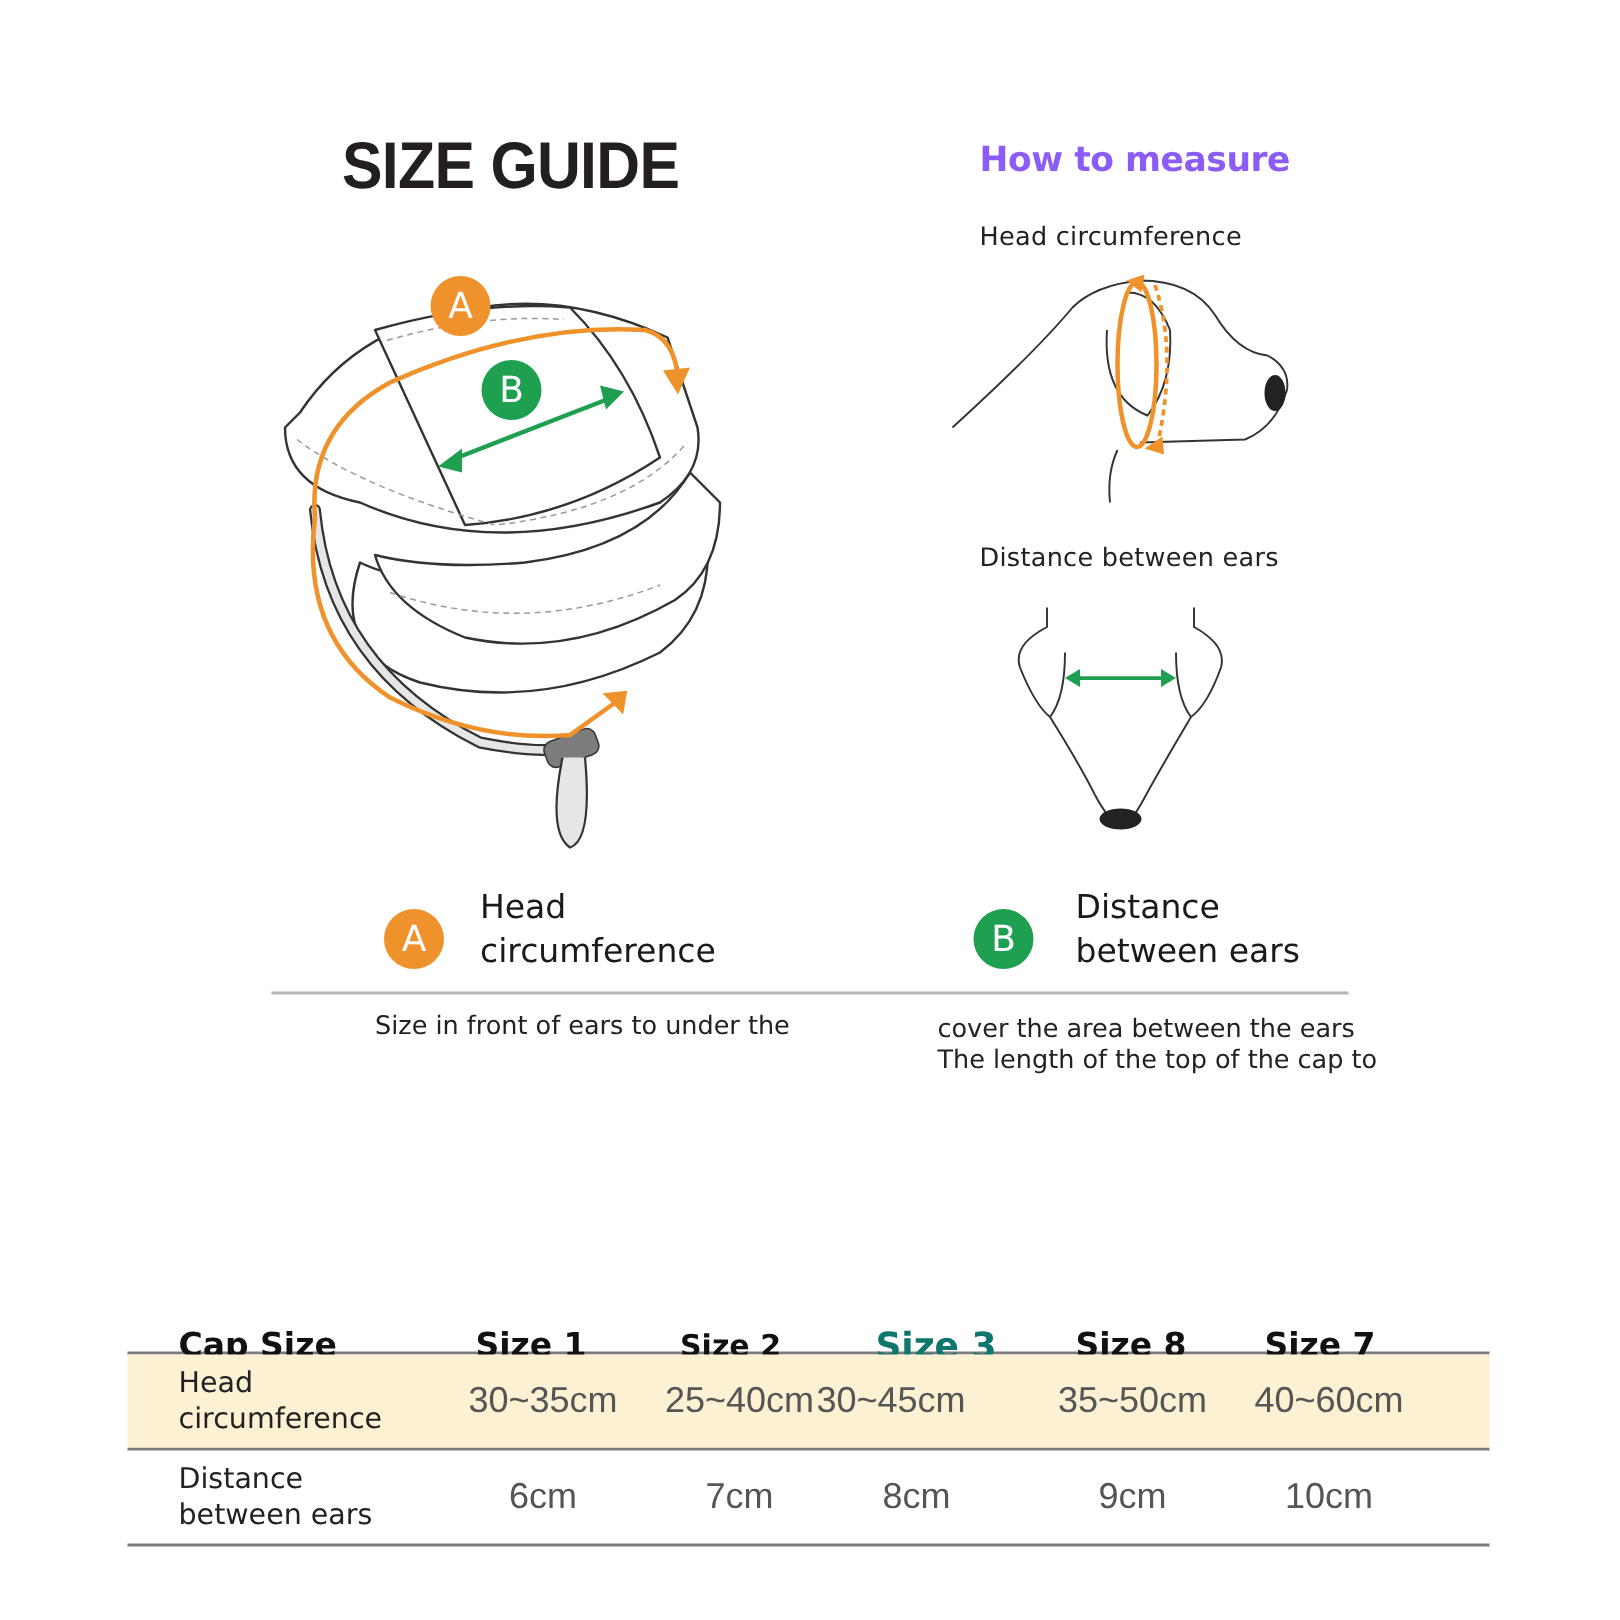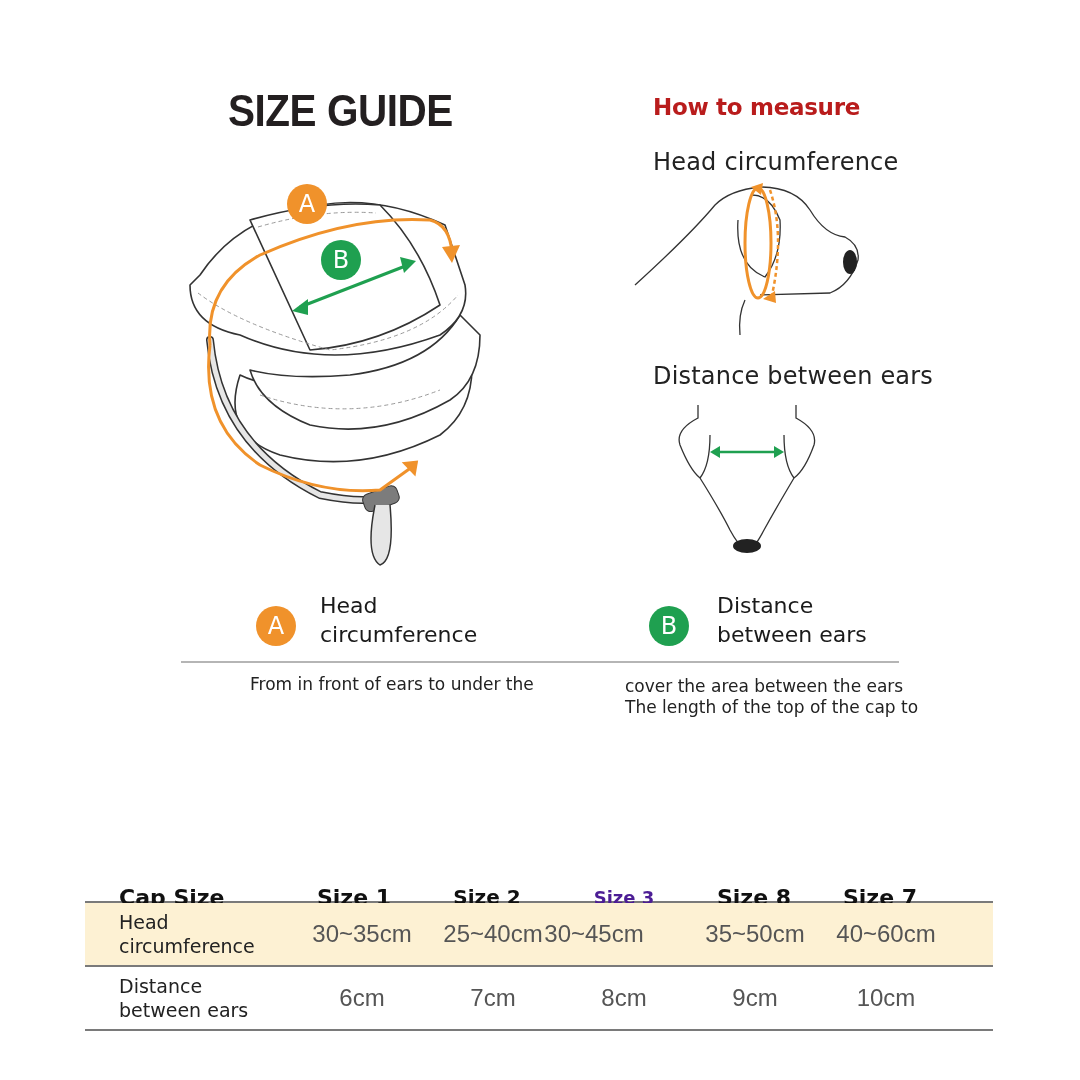--- a/index.html
+++ b/index.html
@@ -3,22 +3,22 @@
 <meta charset="utf-8">
 <style>
   html, body { margin: 0; padding: 0; background: #ffffff; }
   body { width: 1080px; height: 1080px; position: relative; overflow: hidden;
          font-family: "Liberation Sans", sans-serif; color: #1a1a1a; }
   .abs { position: absolute; }
 
   .title { left: 228px; top: 86px; font-size: 44px; font-weight: bold; letter-spacing: -0.5px;
            color: #231f20; font-family: "Liberation Sans", sans-serif; transform: scaleX(0.92); transform-origin: left; }
 
-  .how-title { left: 653px; top: 94px; font-size: 23px; font-weight: bold; color: #b91c1c; font-family: "DejaVu Sans", sans-serif; letter-spacing: -0.3px; }
-  .how-sub { font-size: 24px; color: #222; font-family: "DejaVu Sans", sans-serif; letter-spacing: 0.2px; }
+  .how-title { left: 653px; top: 94px; font-size: 23px; font-weight: bold; color: #8b5cf6; font-family: "DejaVu Sans", sans-serif; letter-spacing: -0.3px; }
+  .how-sub { font-size: 17px; color: #222; font-family: "DejaVu Sans", sans-serif; letter-spacing: 0.2px; }
   .how-sub.h1 { left: 653px; top: 148px; }
   .how-sub.h2 { left: 653px; top: 362px; }
 
   .badge { width: 40px; height: 40px; border-radius: 50%; color: #fff; display: flex;
            align-items: center; justify-content: center; font-size: 24px; font-family: "DejaVu Sans", sans-serif; }
   .badge.orange { background: #f0922b; }
   .badge.green { background: #1fa050; }
 
   .legend-label { font-size: 22px; line-height: 29px; color: #1a1a1a; font-family: "DejaVu Sans", sans-serif; }
   .legend-desc { font-size: 17px; line-height: 21px; color: #222; font-family: "DejaVu Sans", sans-serif; }
@@ -115,33 +115,33 @@
 
 <div class="abs badge green" style="left:649px;top:606px">B</div>
 <div class="abs legend-label" style="left:717px;top:591px">
   <div>Distance</div>
   <div>between ears</div>
 </div>
 
 <div class="abs divider"></div>
 
 <div class="abs legend-desc" style="left:250px;top:674px">
-  <div>From in front of ears to under the</div>
+  <div>Size in front of ears to under the</div>
 </div>
 <div class="abs legend-desc" style="left:625px;top:676px">
   <div>cover the area between the ears</div>
   <div>The length of the top of the cap to</div>
 </div>
 
 <div class="abs tbl">
   <div class="thead" style="position:relative">
     <span class="th" style="position:absolute;left:34px">Cap Size</span>
     <span class="th cell" style="left:269px;color:#111;font-size:22px;font-family:'DejaVu Sans',sans-serif;font-weight:bold">Size 1</span>
     <span class="th cell" style="left:402px;color:#111;font-size:20px;font-family:'DejaVu Sans',sans-serif;font-weight:bold">Size 2</span>
-    <span class="th cell" style="left:539px;color:#4c1d95;font-size:18px;font-family:'DejaVu Sans',sans-serif;font-weight:bold">Size 3</span>
+    <span class="th cell" style="left:539px;color:#0f766e;font-size:24px;font-family:'DejaVu Sans',sans-serif;font-weight:bold">Size 3</span>
     <span class="th cell" style="left:669px;color:#111;font-size:22px;font-family:'DejaVu Sans',sans-serif;font-weight:bold">Size 8</span>
     <span class="th cell" style="left:795px;color:#111;font-size:22px;font-family:'DejaVu Sans',sans-serif;font-weight:bold">Size 7</span>
   </div>
   <div class="line"></div>
   <div class="row shade" style="position:relative">
     <div class="rowlabel">
       <div>Head</div>
       <div>circumference</div>
     </div>
     <span class="cell" style="left:277px">30~35cm</span>
@@ -151,18 +151,18 @@
     <span class="cell" style="left:801px">40~60cm</span>
   </div>
   <div class="line"></div>
   <div class="row" style="position:relative">
     <div class="rowlabel">
       <div>Distance</div>
       <div>between ears</div>
     </div>
     <span class="cell" style="left:277px">6cm</span>
     <span class="cell" style="left:408px">7cm</span>
-    <span class="cell" style="left:539px">8cm</span>
+    <span class="cell" style="left:526px">8cm</span>
     <span class="cell" style="left:670px">9cm</span>
     <span class="cell" style="left:801px">10cm</span>
   </div>
   <div class="line"></div>
 </div>
 
 </body></html>

